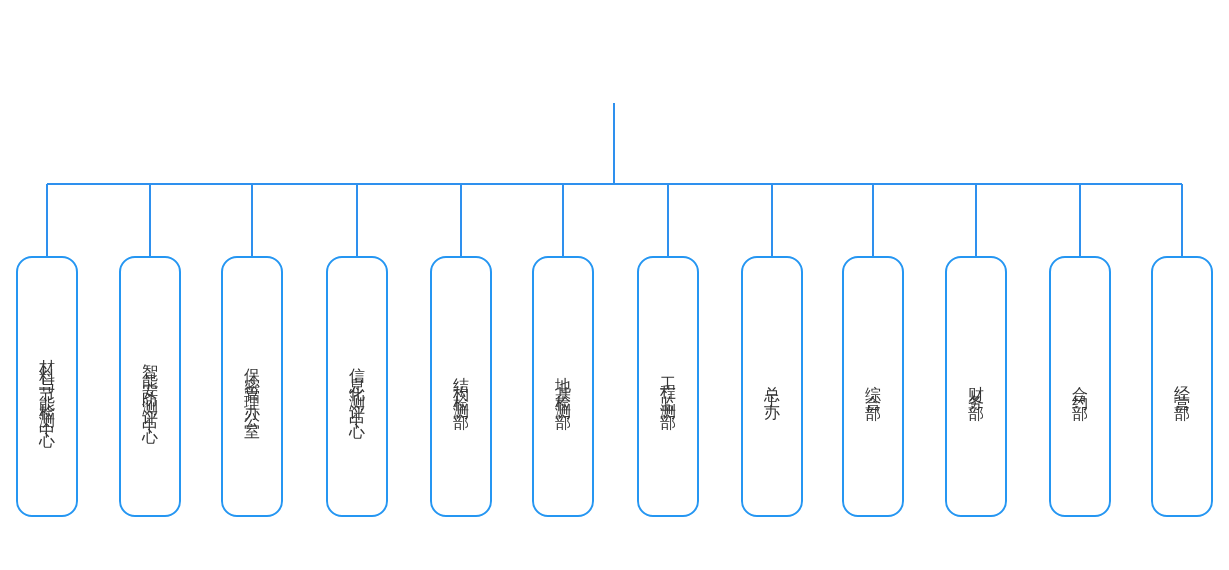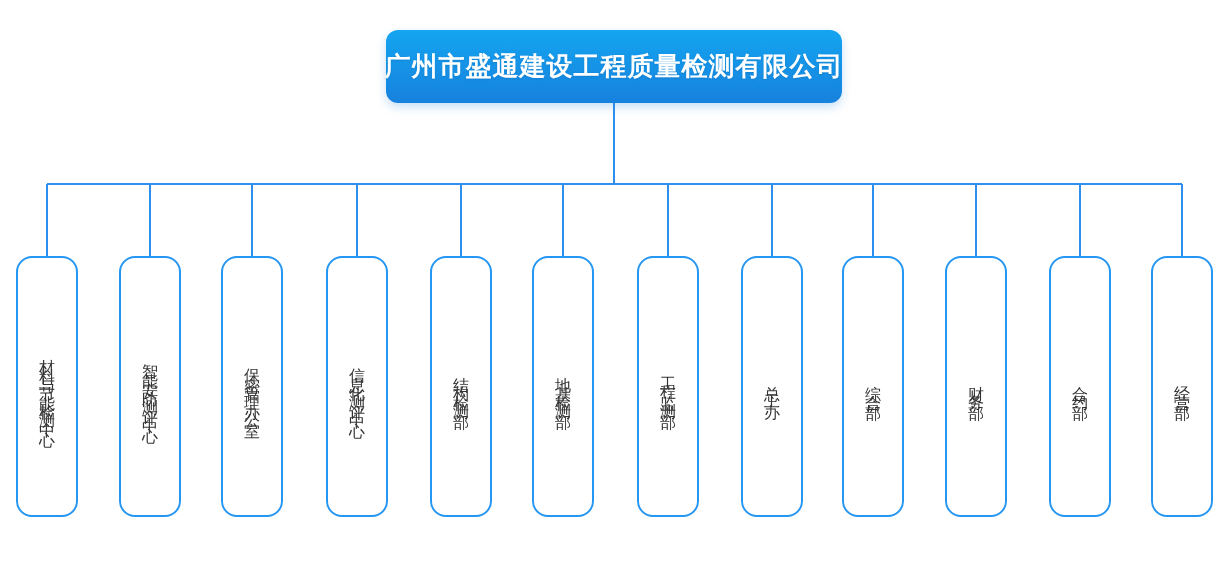--- a/index.html
+++ b/index.html
@@ -84,23 +84,20 @@
       <line x1="563" y1="184" x2="563" y2="257"></line>
       <line x1="668" y1="184" x2="668" y2="257"></line>
       <line x1="772" y1="184" x2="772" y2="257"></line>
       <line x1="873" y1="184" x2="873" y2="257"></line>
       <line x1="976" y1="184" x2="976" y2="257"></line>
       <line x1="1080" y1="184" x2="1080" y2="257"></line>
       <line x1="1182" y1="184" x2="1182" y2="257"></line>
     </g>
   </svg>
 
-  <div class="root-node">
-    <span class="root-label">广州市盛通建设工程质量检测有限公司</span>
-  </div>
 
   <div class="dept-node" style="left:16px">
     <span class="dept-label">材料与节能检测中心</span>
   </div>
   <div class="dept-node" style="left:119px">
     <span class="dept-label">智能安防测评中心</span>
   </div>
   <div class="dept-node" style="left:221px">
     <span class="dept-label">保密管理办公室</span>
   </div>

